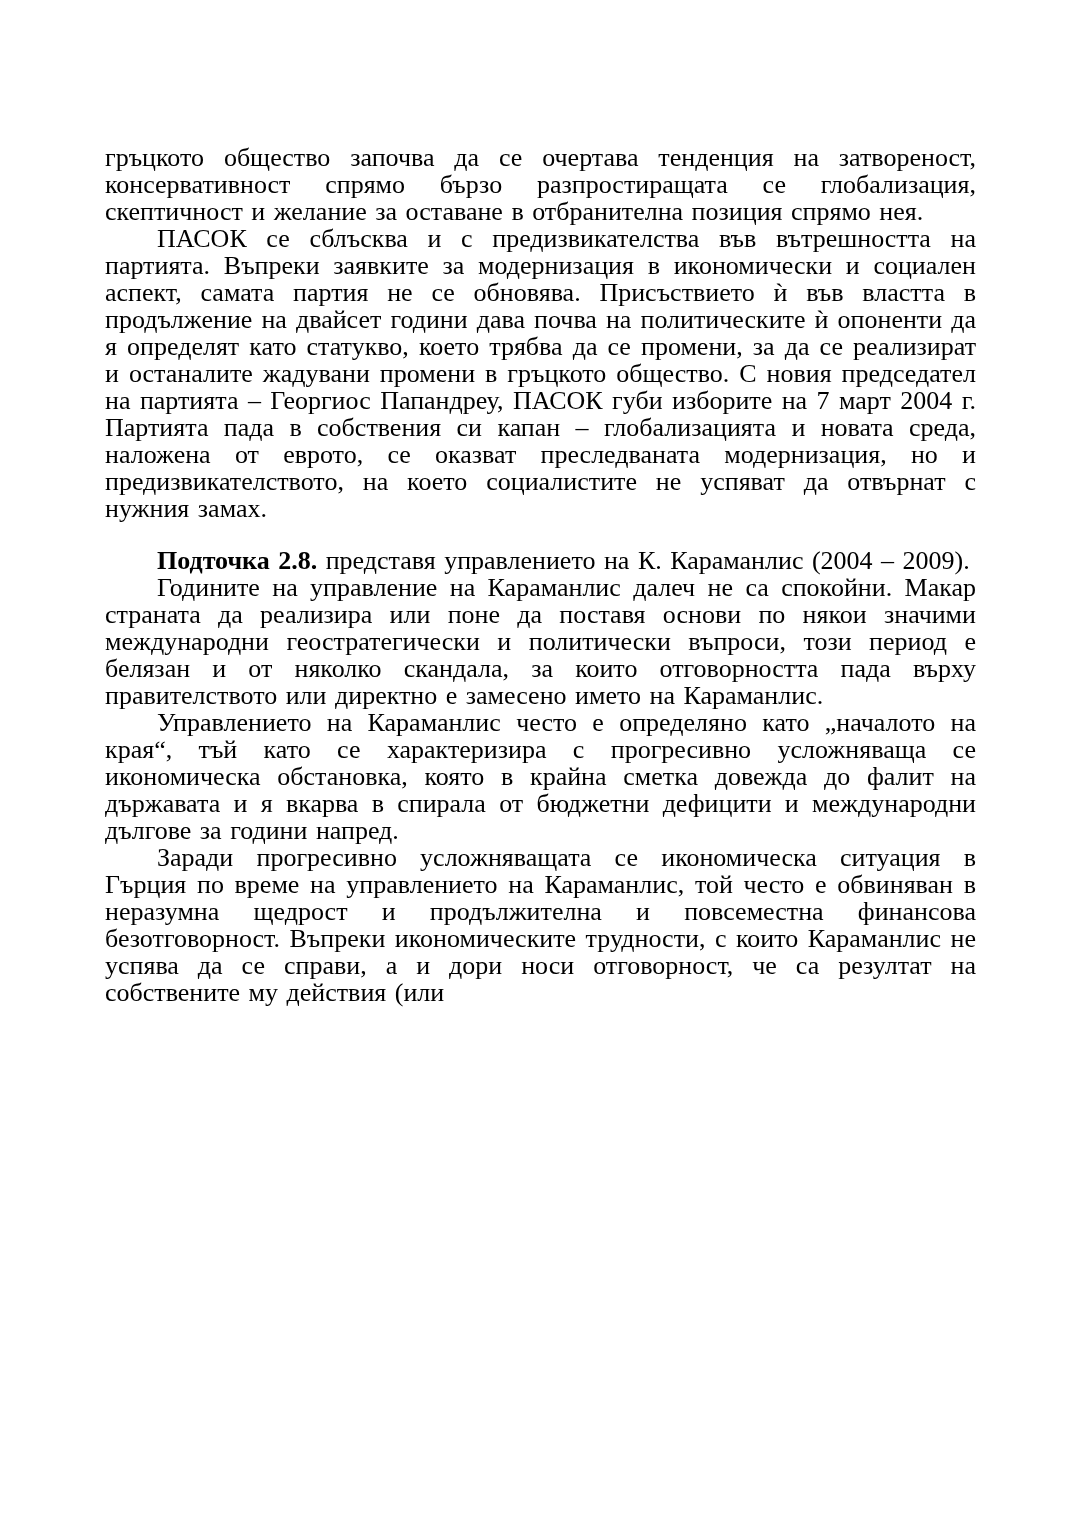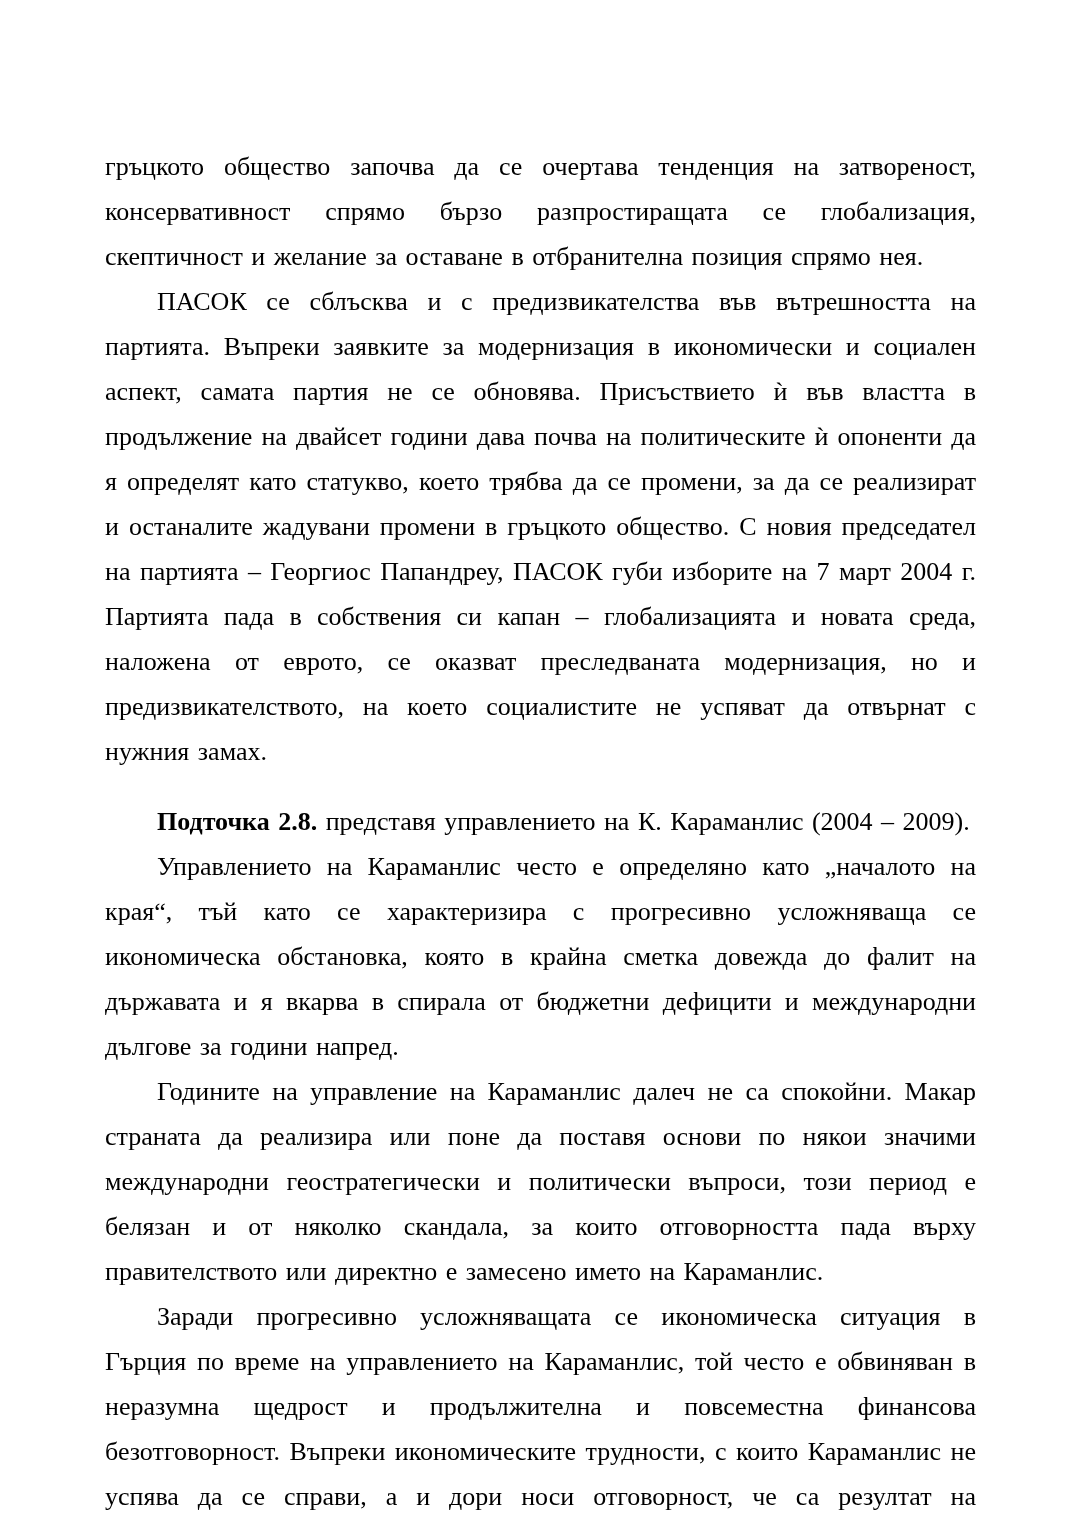--- a/index.html
+++ b/index.html
@@ -10,21 +10,21 @@
   .page {
     position: relative;
     width: 1080px;
     height: 1527px;
     box-sizing: border-box;
     background: #ffffff;
     padding: 144px 104px 60px 105px;
     overflow: hidden;
     font-family: "Liberation Serif", "DejaVu Serif", serif;
     font-size: 26px;
-    line-height: 45px;
+    line-height: 27px;
     color: #000000;
   }
   .para {
     margin: 0;
     text-align: justify;
     text-indent: 52px;
     word-spacing: 2px;
   }
   .para.no-indent {
     text-indent: 0;
@@ -42,19 +42,19 @@
 <div class="page">
 
   <p class="para no-indent">гръцкото общество започва да се очертава тенденция на затвореност, консервативност спрямо бързо разпростиращата се глобализация, скептичност и желание за оставане в отбранителна позиция спрямо нея.</p>
 
   <p class="para">ПАСОК се сблъсква и с предизвикателства във вътрешността на партията. Въпреки заявките за модернизация в икономически и социален аспект, самата партия не се обновява. Присъствието ѝ във властта в продължение на двайсет години дава почва на политическите ѝ опоненти да я определят като статукво, което трябва да се промени, за да се реализират и останалите жадувани промени в гръцкото общество. С новия председател на партията – Георгиос Папандреу, ПАСОК губи изборите на 7 март 2004 г. Партията пада в собствения си капан – глобализацията и новата среда, наложена от еврото, се оказват преследваната модернизация, но и предизвикателството, на което социалистите не успяват да отвърнат с нужния замах.</p>
 
   <p class="para gap-before">
     <span class="bold-lead">Подточка 2.8.</span><span> представя управлението на К.  Караманлис (2004 – 2009).</span>
   </p>
 
+  <p class="para">Годините на управление на Караманлис далеч не са спокойни. Макар страната да реализира или поне да поставя основи по някои значими международни геостратегически и политически въпроси, този период е белязан и от няколко скандала, за които отговорността пада върху правителството или директно е замесено името на Караманлис.</p>
+
   <p class="para">Управлението на Караманлис често е определяно като „началото на края“, тъй като се характеризира с прогресивно усложняваща се икономическа обстановка, която в крайна сметка довежда до фалит на държавата и я вкарва в спирала от бюджетни дефицити и международни дългове за години напред.</p>
-
-  <p class="para">Годините на управление на Караманлис далеч не са спокойни. Макар страната да реализира или поне да поставя основи по някои значими международни геостратегически и политически въпроси, този период е белязан и от няколко скандала, за които отговорността пада върху правителството или директно е замесено името на Караманлис.</p>
 
   <p class="para">Заради прогресивно усложняващата се икономическа ситуация в Гърция по време на управлението на Караманлис, той често е обвиняван в неразумна щедрост и продължителна и повсеместна финансова безотговорност. Въпреки икономическите трудности, с които Караманлис не успява да се справи, а и дори носи отговорност, че са резултат на собствените му действия (или</p>
 
 </div>
 
 </body></html>

